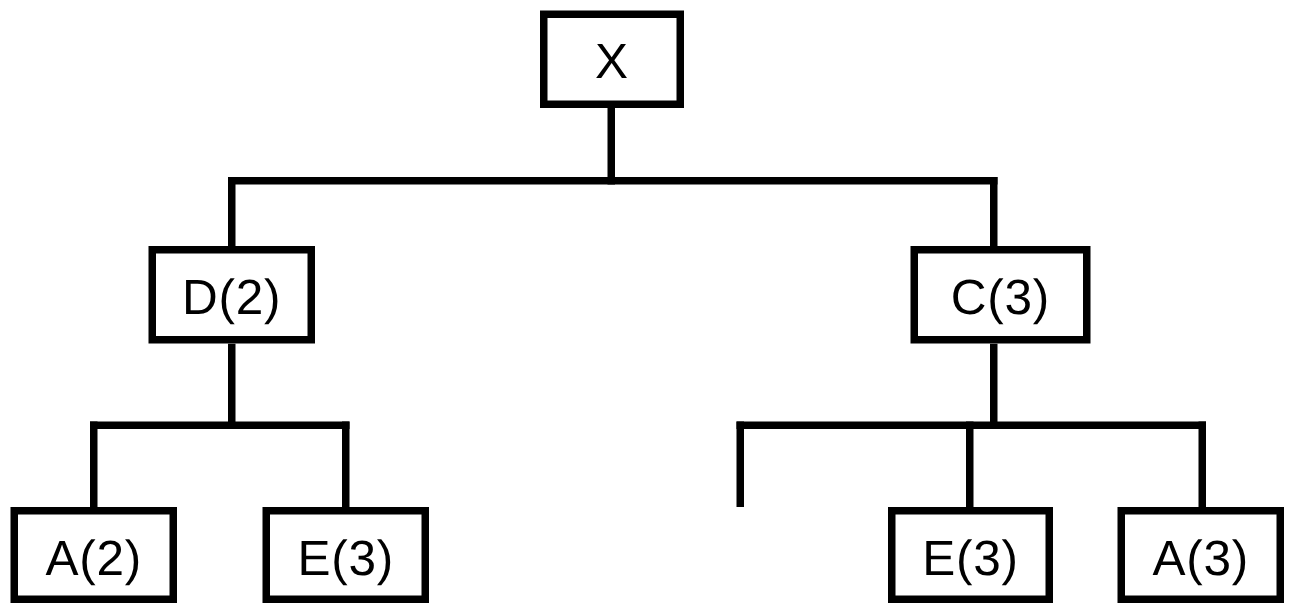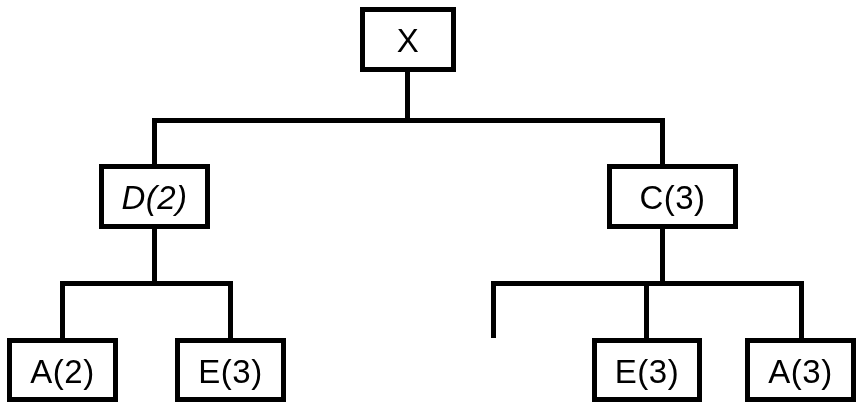--- a/index.html
+++ b/index.html
@@ -27,22 +27,22 @@
   }
   .node-label {
     color: #000000;
     font-size: 33px;
     line-height: 1;
     letter-spacing: 0.5px;
     padding-top: 2px;
     white-space: nowrap;
   }
   .node-root  { left: 360px; top: 7px;   width: 96px;  height: 65px; }
-  .node-d2    { left: 99px;  top: 164px; width: 111px; height: 65px; font-style: italic; }
-  .node-c3    { left: 607px; top: 164px; width: 131px; height: 65px; }
+  .node-d2    { left: 99px;  top: 164px; width: 111px; height: 65px; }
+  .node-c3    { left: 607px; top: 164px; width: 120px; height: 65px; }
   .node-a2    { left: 7px;   top: 338px; width: 111px; height: 64px; }
   .node-e3l   { left: 175px; top: 338px; width: 111px; height: 64px; }
   .node-b2    { left: 438px; top: 338px; width: 111px; height: 64px; }
   .node-e3r   { left: 592px; top: 338px; width: 110px; height: 64px; }
   .node-a3    { left: 745px; top: 338px; width: 111px; height: 64px; justify-content: center; }
   
   .edge {
     position: absolute;
     background: #000000;
   }

